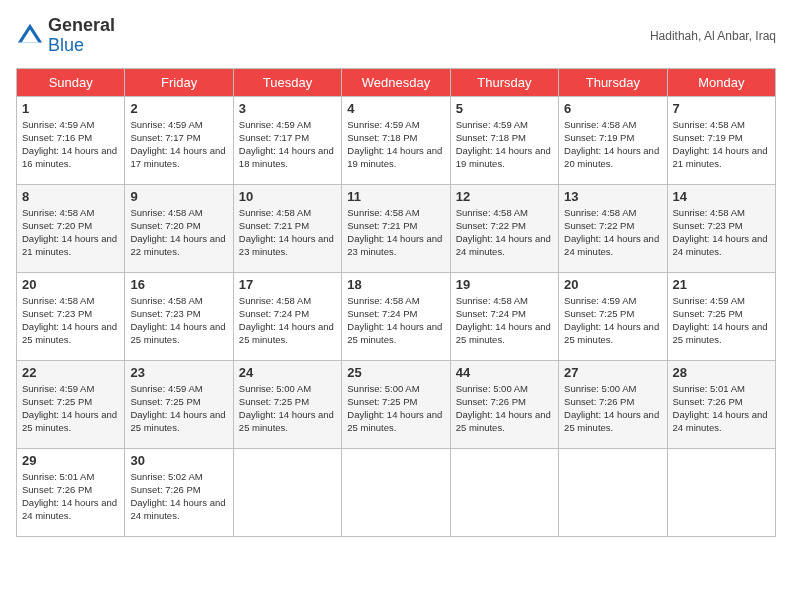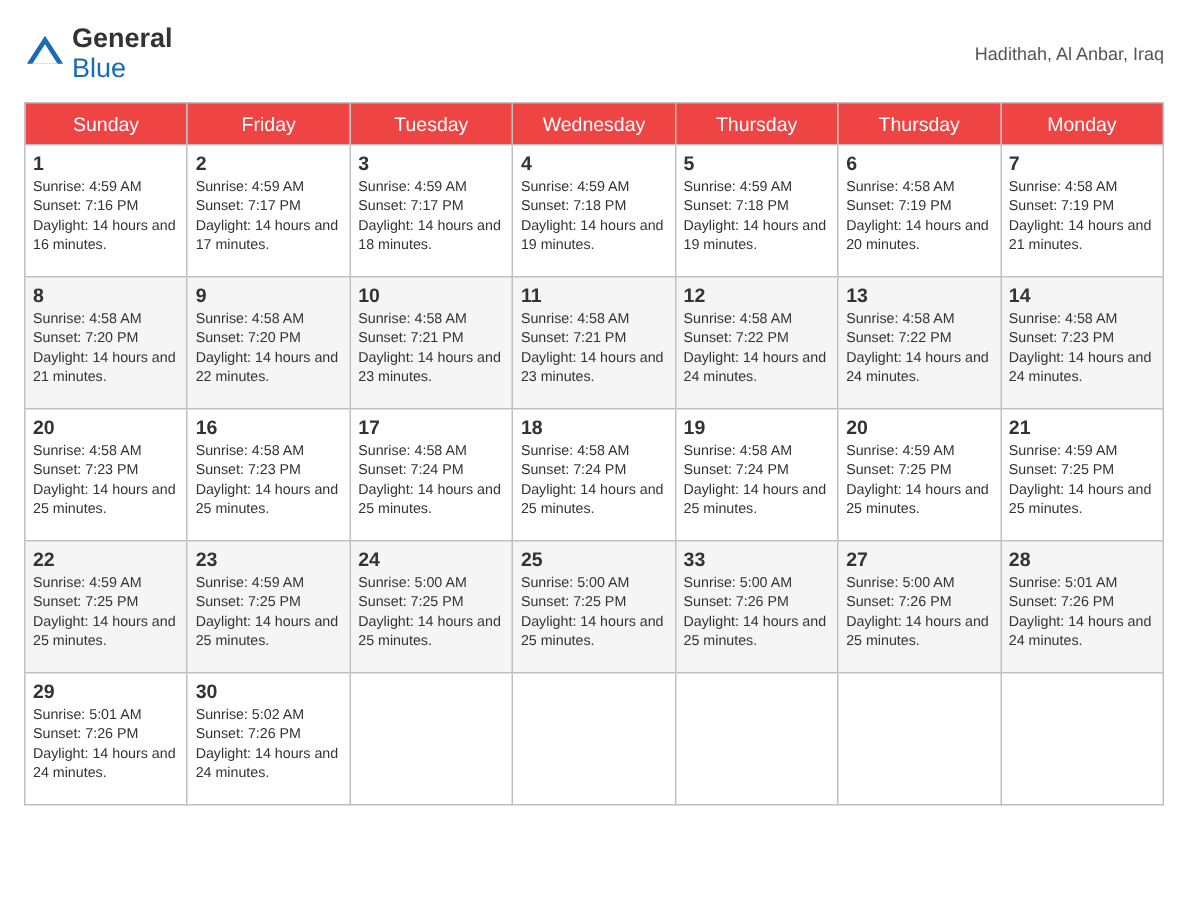--- a/index.html
+++ b/index.html
@@ -227,21 +227,21 @@
         </td>
         <td>
           <span class="day-number">24</span>
           <div class="day-info">Sunrise: 5:00 AM<br>Sunset: 7:25 PM<br>Daylight: 14 hours and 25 minutes.</div>
         </td>
         <td>
           <span class="day-number">25</span>
           <div class="day-info">Sunrise: 5:00 AM<br>Sunset: 7:25 PM<br>Daylight: 14 hours and 25 minutes.</div>
         </td>
         <td>
-          <span class="day-number">33</span>
+          <span class="day-number">44</span>
           <div class="day-info">Sunrise: 5:00 AM<br>Sunset: 7:26 PM<br>Daylight: 14 hours and 25 minutes.</div>
         </td>
         <td>
           <span class="day-number">27</span>
           <div class="day-info">Sunrise: 5:00 AM<br>Sunset: 7:26 PM<br>Daylight: 14 hours and 25 minutes.</div>
         </td>
         <td>
           <span class="day-number">28</span>
           <div class="day-info">Sunrise: 5:01 AM<br>Sunset: 7:26 PM<br>Daylight: 14 hours and 24 minutes.</div>
         </td>

